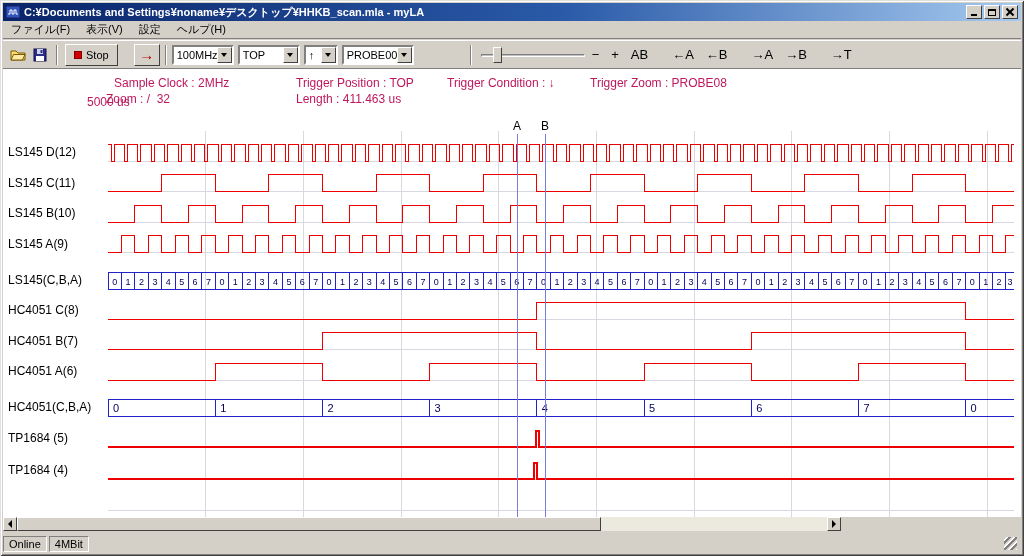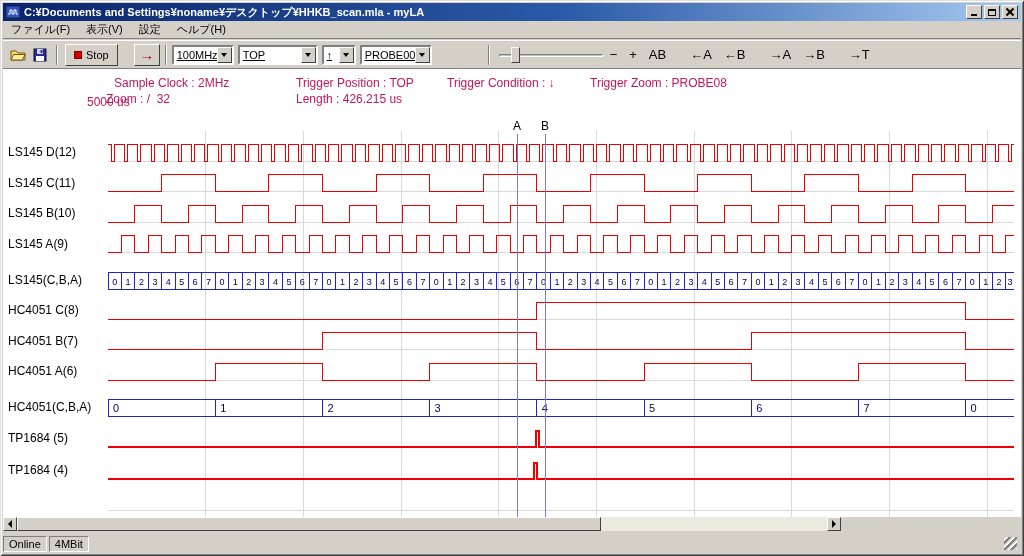--- a/index.html
+++ b/index.html
@@ -52,21 +52,21 @@
     border:1px solid transparent; }
   .sep{ width:2px; height:20px; border-left:1px solid #808080; border-right:1px solid #fff; margin:0 5px; }
   .stop-btn{ display:flex; align-items:center; gap:4px; height:22px; padding:0 8px; margin-left:2px;
     background:#d4d0c8; border:1px solid; border-color:#fff #404040 #404040 #fff; }
   .stop-square{ width:8px; height:8px; background:#d40000; border:1px solid #7c0000; }
   .run-btn{ width:26px; height:22px; margin-left:16px; background:#d4d0c8;
     border:1px solid; border-color:#fff #404040 #404040 #fff;
     display:flex; align-items:center; justify-content:center; }
   .run-arrow{ color:#b00000; font-weight:bold; font-size:15px; line-height:1; }
   .combo{ display:flex; align-items:center; height:20px; background:#fff; margin-right:4px;
-    border:2px solid; border-color:#808080 #fff #fff #808080;text-decoration:underline; }
+    border:2px solid; border-color:#808080 #fff #fff #808080; }
   .combo-value{ flex:1; padding:0 3px; font-size:11px; white-space:nowrap; overflow:hidden; }
   .combo-btn{ width:15px; height:16px; background:#d4d0c8; border:1px solid;
     border-color:#fff #404040 #404040 #fff; display:flex; align-items:center; justify-content:center; }
   .chevron{ width:0; height:0; border:3px solid transparent; border-top:4px solid #000; margin-top:4px; }
   .slider{ position:relative; width:104px; height:20px; margin-left:4px; }
   .slider-track{ position:absolute; left:0; right:0; top:9px; height:3px;
     border:1px solid; border-color:#808080 #fff #fff #808080; background:#c0c0c0; }
   .slider-thumb{ position:absolute; left:12px; top:2px; width:9px; height:16px; background:#d4d0c8;
     border:1px solid; border-color:#fff #404040 #404040 #fff; }
   .navbtn{ padding:2px 5px; font-size:13px; color:#000; margin-left:2px; white-space:nowrap; }
@@ -152,21 +152,21 @@
     <span class="run-btn">
       <span class="run-arrow">→</span>
     </span>
     <span class="sep"></span>
     <span class="combo" style="width:62px">
       <span class="combo-value">100MHz</span>
       <span class="combo-btn">
           <span class="chevron"></span>
         </span>
     </span>
-    <span class="combo" style="width:80px">
+    <span class="combo" style="width:62px">
       <span class="combo-value">TOP</span>
       <span class="combo-btn">
           <span class="chevron"></span>
         </span>
     </span>
     <span class="combo" style="width:34px">
       <span class="combo-value">↑</span>
       <span class="combo-btn">
           <span class="chevron"></span>
         </span>
@@ -192,21 +192,21 @@
     <span class="navbtn g">→T</span>
   </div>
 
   <div class="client"></div>
 
   <div class="info" style="left:114px; top:76px">Sample Clock : 2MHz</div>
   <div class="info" style="left:296px; top:76px">Trigger Position : TOP</div>
   <div class="info" style="left:447px; top:76px">Trigger Condition : ↓</div>
   <div class="info" style="left:590px; top:76px">Trigger Zoom : PROBE08</div>
   <div class="info" style="left:106px; top:92px">Zoom : /  32</div>
-  <div class="info" style="left:296px; top:92px">Length : 426.215 us</div>
+  <div class="info" style="left:296px; top:92px">Length : 411.463 us</div>
   <div class="info" style="left:87px;  top:95px">5000 us</div>
 
   <svg id="wave-svg" width="1024" height="556" shape-rendering="crispEdges">
       <line x1="205.7" y1="131" x2="205.7" y2="517" stroke="#d8d8e0"></line>
       <line x1="303.4" y1="131" x2="303.4" y2="517" stroke="#d8d8e0"></line>
       <line x1="401.1" y1="131" x2="401.1" y2="517" stroke="#d8d8e0"></line>
       <line x1="498.8" y1="131" x2="498.8" y2="517" stroke="#d8d8e0"></line>
       <line x1="596.5" y1="131" x2="596.5" y2="517" stroke="#d8d8e0"></line>
       <line x1="694.2" y1="131" x2="694.2" y2="517" stroke="#d8d8e0"></line>
       <line x1="791.9" y1="131" x2="791.9" y2="517" stroke="#d8d8e0"></line>

